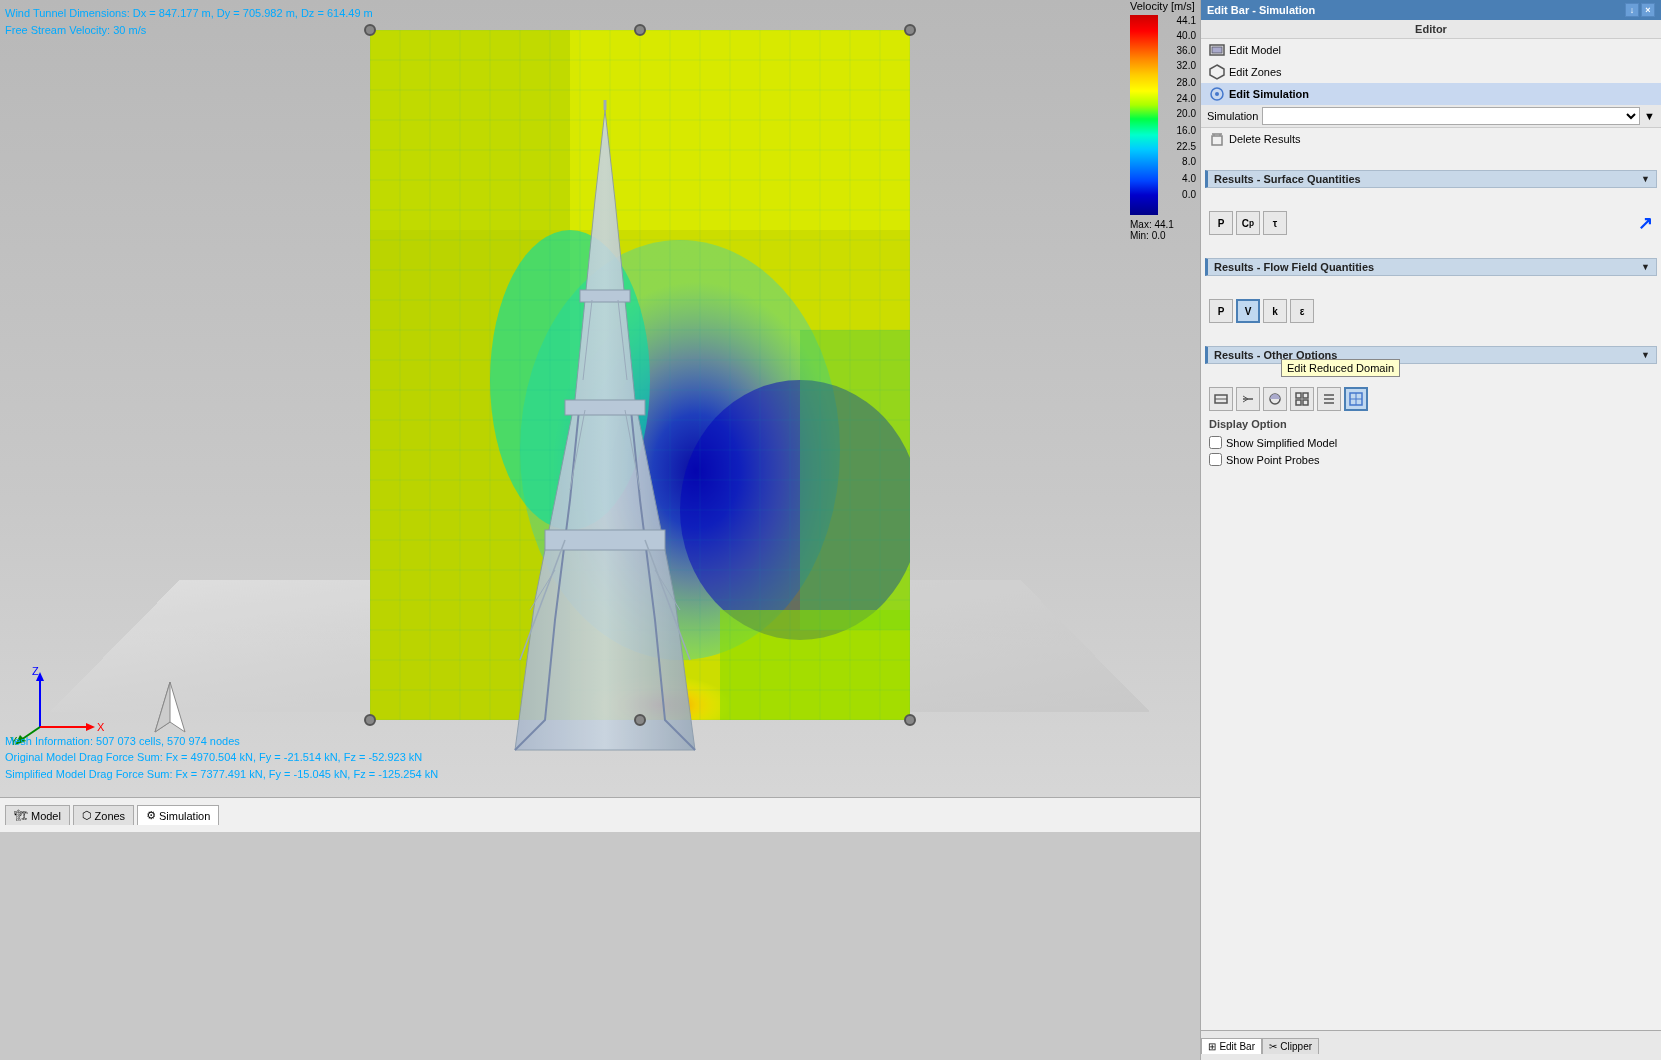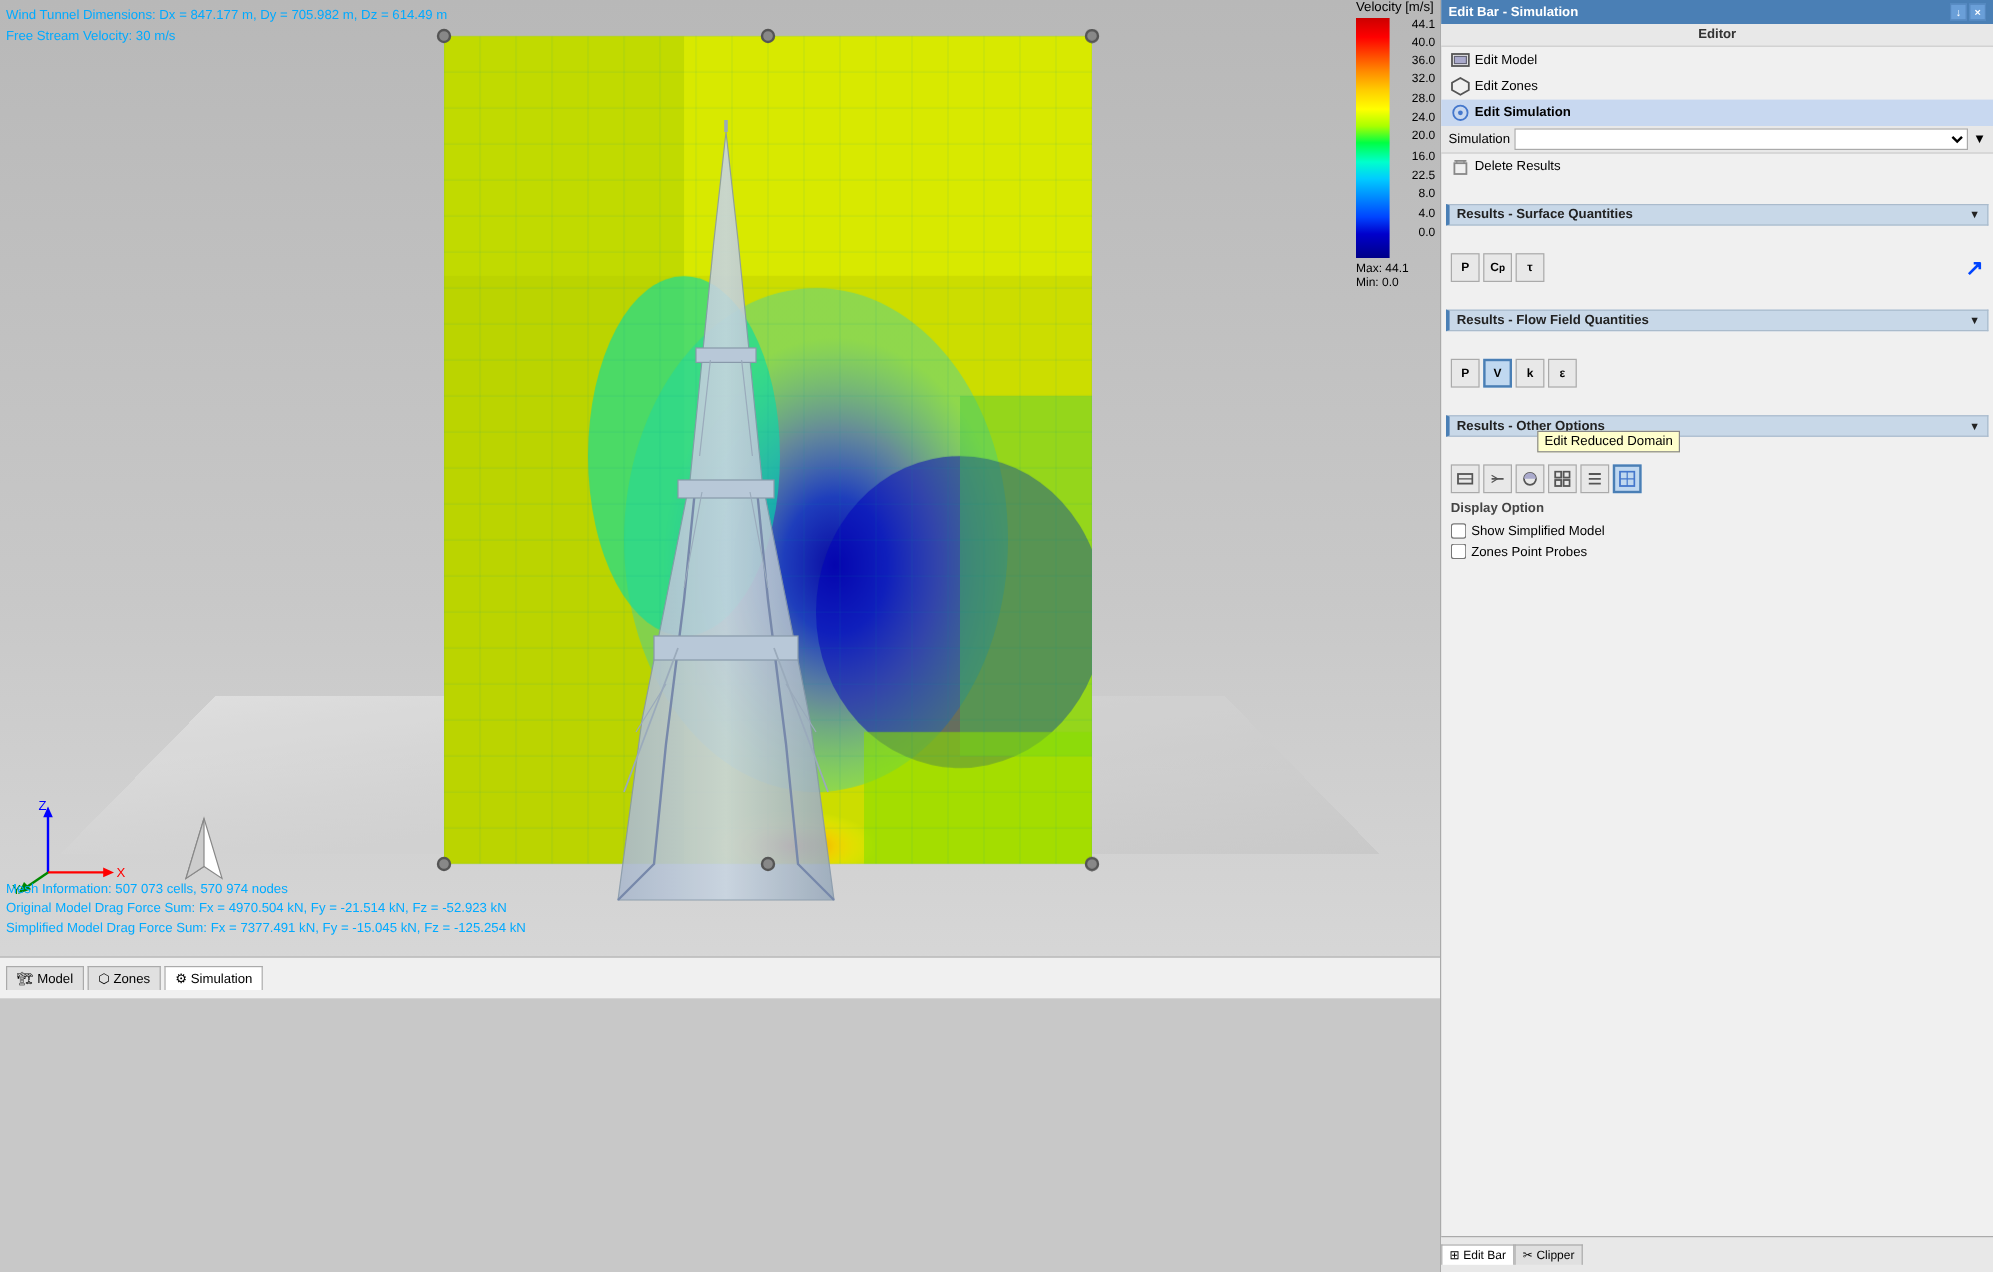--- a/index.html
+++ b/index.html
@@ -735,21 +735,21 @@
   <div id="display-options">
     <div style="font-size:11px; font-weight:bold; color:#444; margin-bottom:4px;">
       <span>Display Option</span>
     </div>
     <div class="display-option-row">
       <input type="checkbox" style="">
       <label>Show Simplified Model</label>
     </div>
     <div class="display-option-row">
       <input type="checkbox" style="">
-      <label>Zones Point Probes</label>
+      <label>Show Point Probes</label>
     </div>
   </div>
 
   <div style="flex:1;"></div>
 
   <div style="display:flex; border-top:1px solid #aaa; background:#e8e8e8; height:30px; align-items:center;">
     <div class="toolbar-tab active" style="font-size:10px; padding:2px 6px;">
       <span>⊞</span>
       <span>Edit Bar</span>
     </div>

